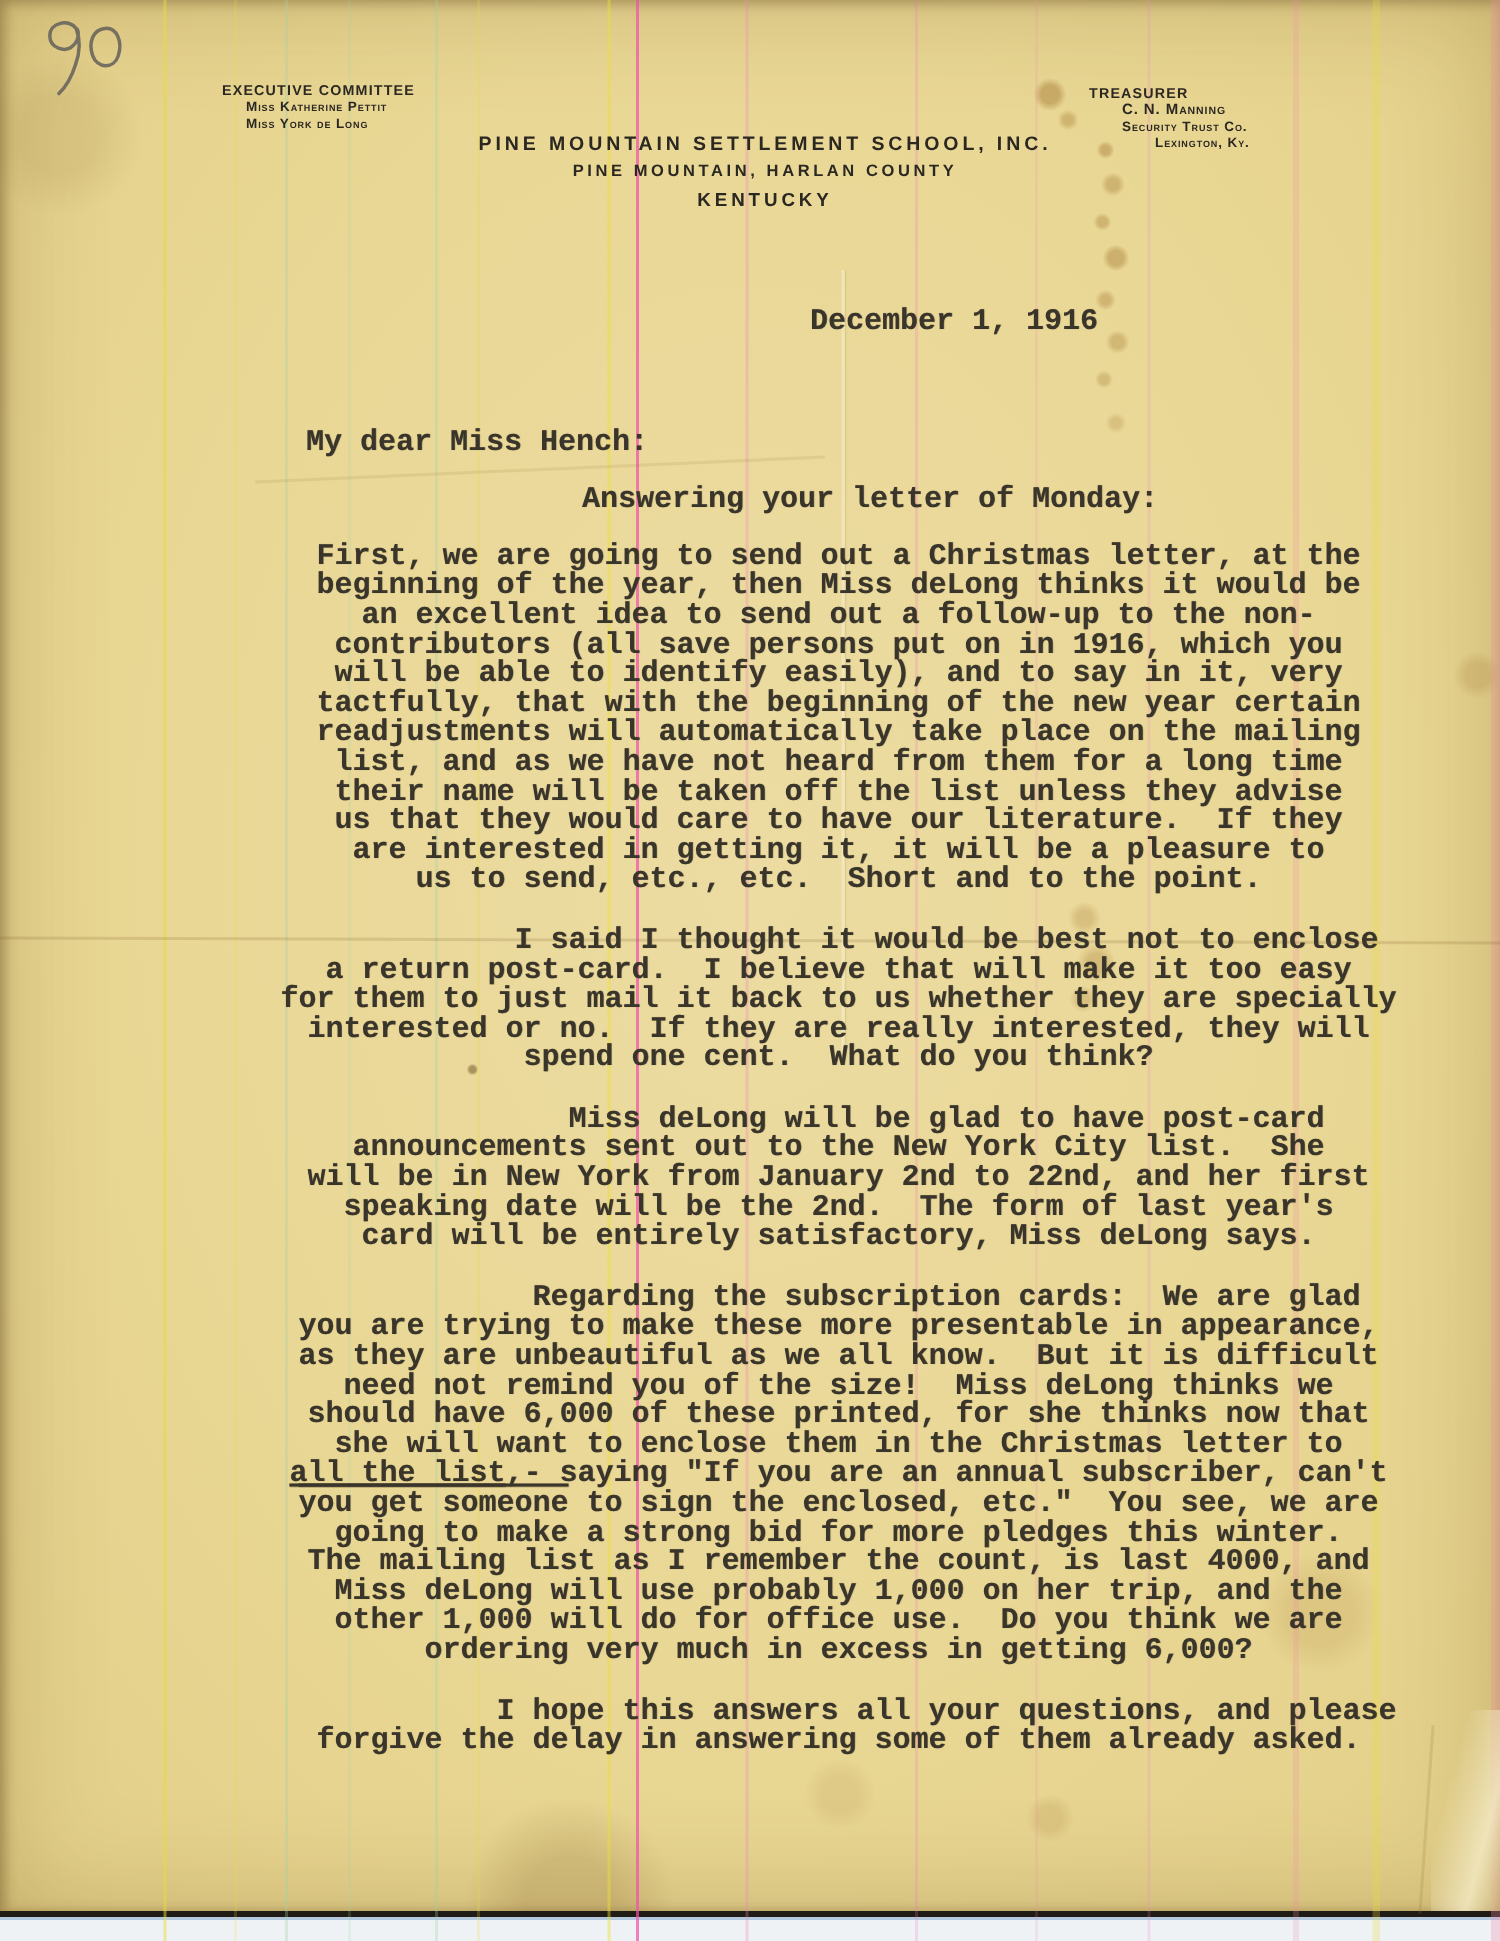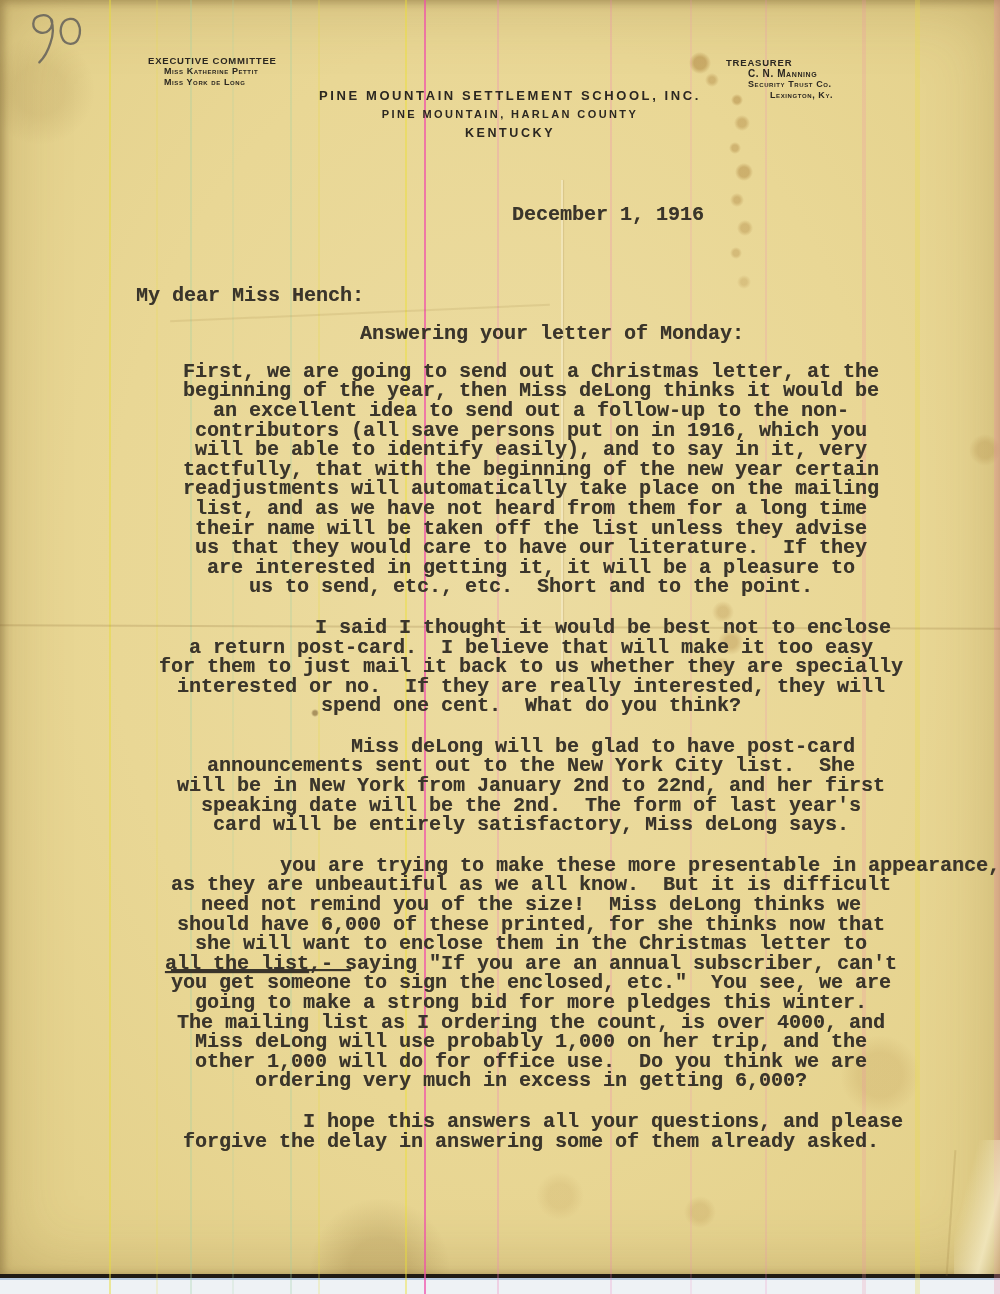--- a/index.html
+++ b/index.html
@@ -54,28 +54,28 @@
   .lh-center{position:absolute;left:20px;top:86px;width:980px;text-align:center;line-height:19px;}
   .lh-center .org1{font-size:13px;letter-spacing:2.6px;}
   .lh-center .org2{font-size:11px;letter-spacing:2.4px;}
   .lh-center .org3{font-size:12.5px;letter-spacing:2.6px;}
   .lh-treas{position:absolute;left:726px;top:58px;font-size:9.5px;letter-spacing:.8px;line-height:10.5px;}
   .lh-treas .l2{font-size:10px;margin-left:22px;font-variant:small-caps;letter-spacing:.6px;}
   .lh-treas .l3{font-size:9px;margin-left:22px;font-variant:small-caps;letter-spacing:.6px;}
   .lh-treas .l4{font-size:9px;margin-left:44px;font-variant:small-caps;letter-spacing:.6px;}
   
   .letter-body{
-    position:absolute;left:136px;top:205px;width:790px;
+    position:absolute;left:164px;top:205px;width:790px;
     font-family:"Liberation Mono",monospace;font-weight:bold;
     font-size:20px;line-height:19.6px;color:#3a352b;
     text-shadow:.3px .3px .5px rgba(55,45,35,.55);
   }
   .letter-body .line{white-space:pre;}
   .date-line{margin-left:376px;}
-  .salutation{margin-top:61px;}
+  .salutation{margin-top:61px;margin-left:40px;}
   .opening{margin-top:19px;margin-left:224px;}
   .paras{margin-top:18px;text-align:center;}
   .para{margin-bottom:21px;}
   .para:last-child{margin-bottom:0;}
   .para.indent .line:first-child{text-indent:144px;}
   .deco-underline{text-decoration:underline;text-decoration-thickness:1.6px;text-underline-offset:2px;}
   .deco-overline{text-decoration:overline;text-decoration-thickness:1.6px;}
   
   .pencil-90{position:absolute;left:26px;top:8px;transform:rotate(-6deg);}
 </style>
@@ -166,29 +166,30 @@
         <div class="line">spend one cent.  What do you think?</div>
       </div>
       <div class="para indent">
         <div class="line">Miss deLong will be glad to have post-card</div>
         <div class="line">announcements sent out to the New York City list.  She</div>
         <div class="line">will be in New York from January 2nd to 22nd, and her first</div>
         <div class="line">speaking date will be the 2nd.  The form of last year's</div>
         <div class="line">card will be entirely satisfactory, Miss deLong says.</div>
       </div>
       <div class="para indent">
+        <div class="line">Regarding the subscription cards:  We are glad</div>
         <div class="line">you are trying to make these more presentable in appearance,</div>
         <div class="line">as they are unbeautiful as we all know.  But it is difficult</div>
         <div class="line">need not remind you of the size!  Miss deLong thinks we</div>
         <div class="line">should have 6,000 of these printed, for she thinks now that</div>
         <div class="line">she will want to enclose them in the Christmas letter to</div>
         <div class="line"><span class="deco-underline">all the list</span><span>,- saying "If you are an annual subscriber, can't</span></div>
         <div class="line"><span class="deco-overline">you get someone</span><span> to sign the enclosed, etc."  You see, we are</span></div>
         <div class="line">going to make a strong bid for more pledges this winter.</div>
-        <div class="line">The mailing list as I ordering the count, is over 4000, and</div>
+        <div class="line">The mailing list as I remember the count, is last 4000, and</div>
         <div class="line">Miss deLong will use probably 1,000 on her trip, and the</div>
         <div class="line">other 1,000 will do for office use.  Do you think we are</div>
         <div class="line">ordering very much in excess in getting 6,000?</div>
       </div>
       <div class="para indent">
         <div class="line">I hope this answers all your questions, and please</div>
         <div class="line">forgive the delay in answering some of them already asked.</div>
       </div>
     </div>
 </div>

